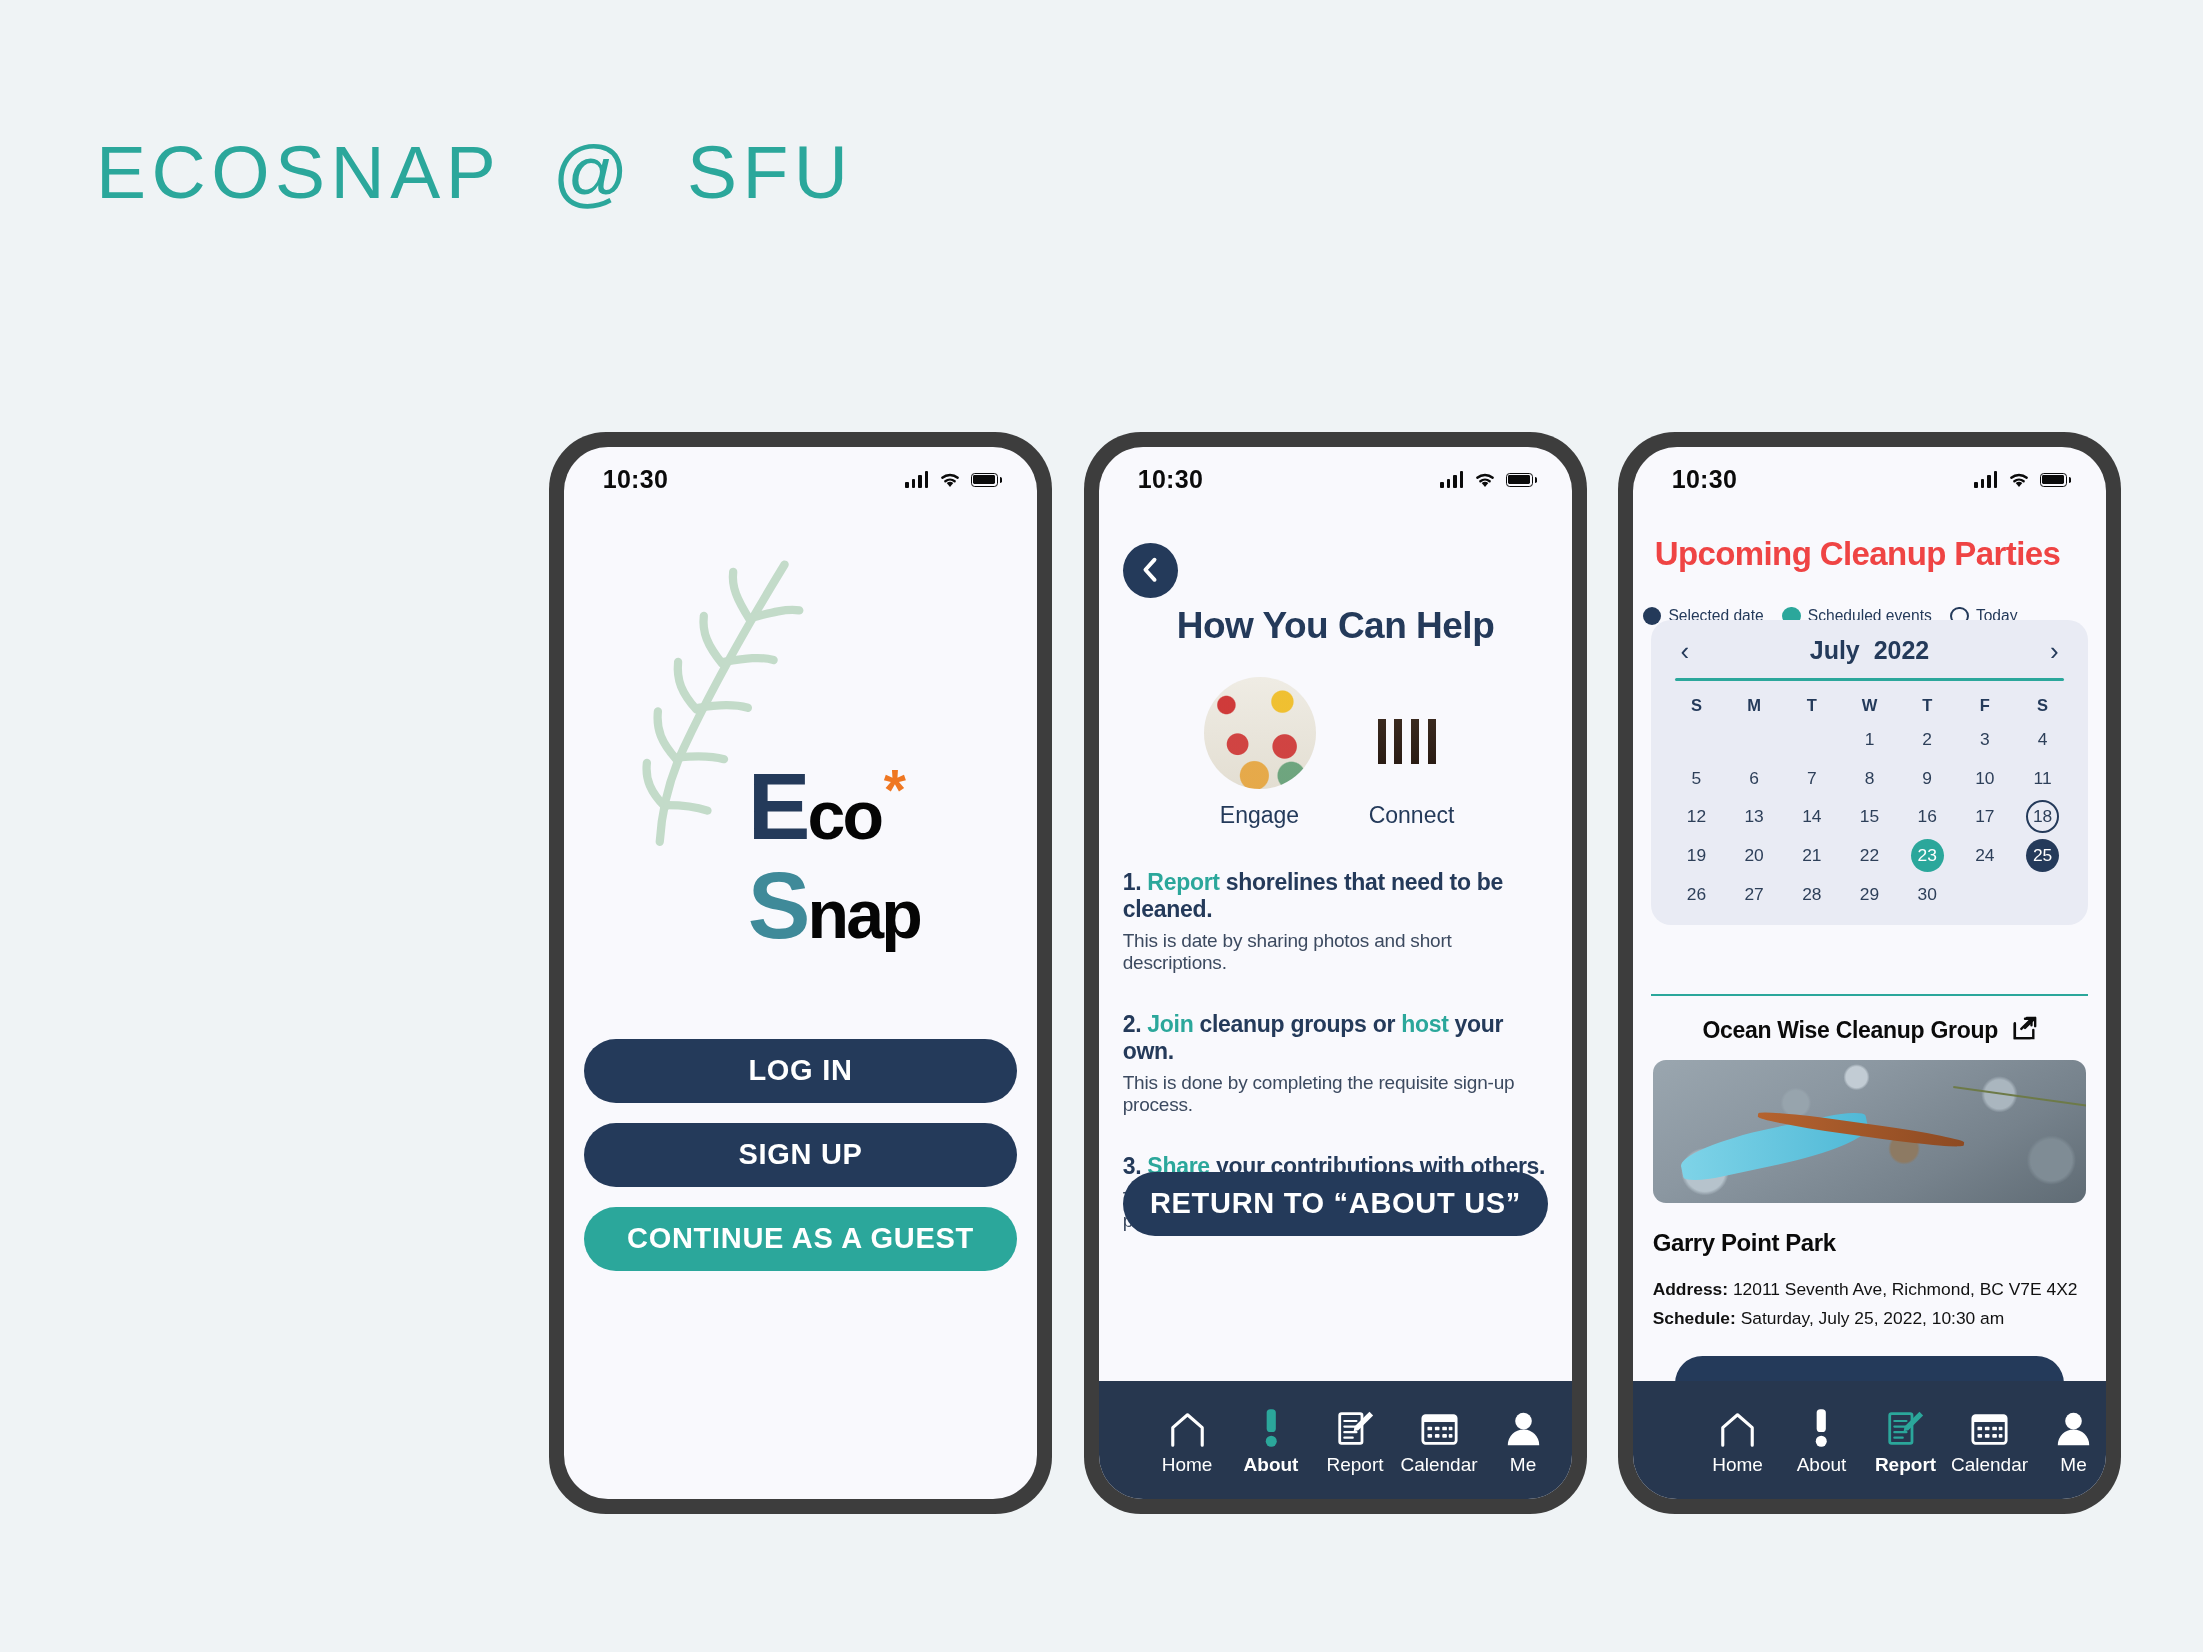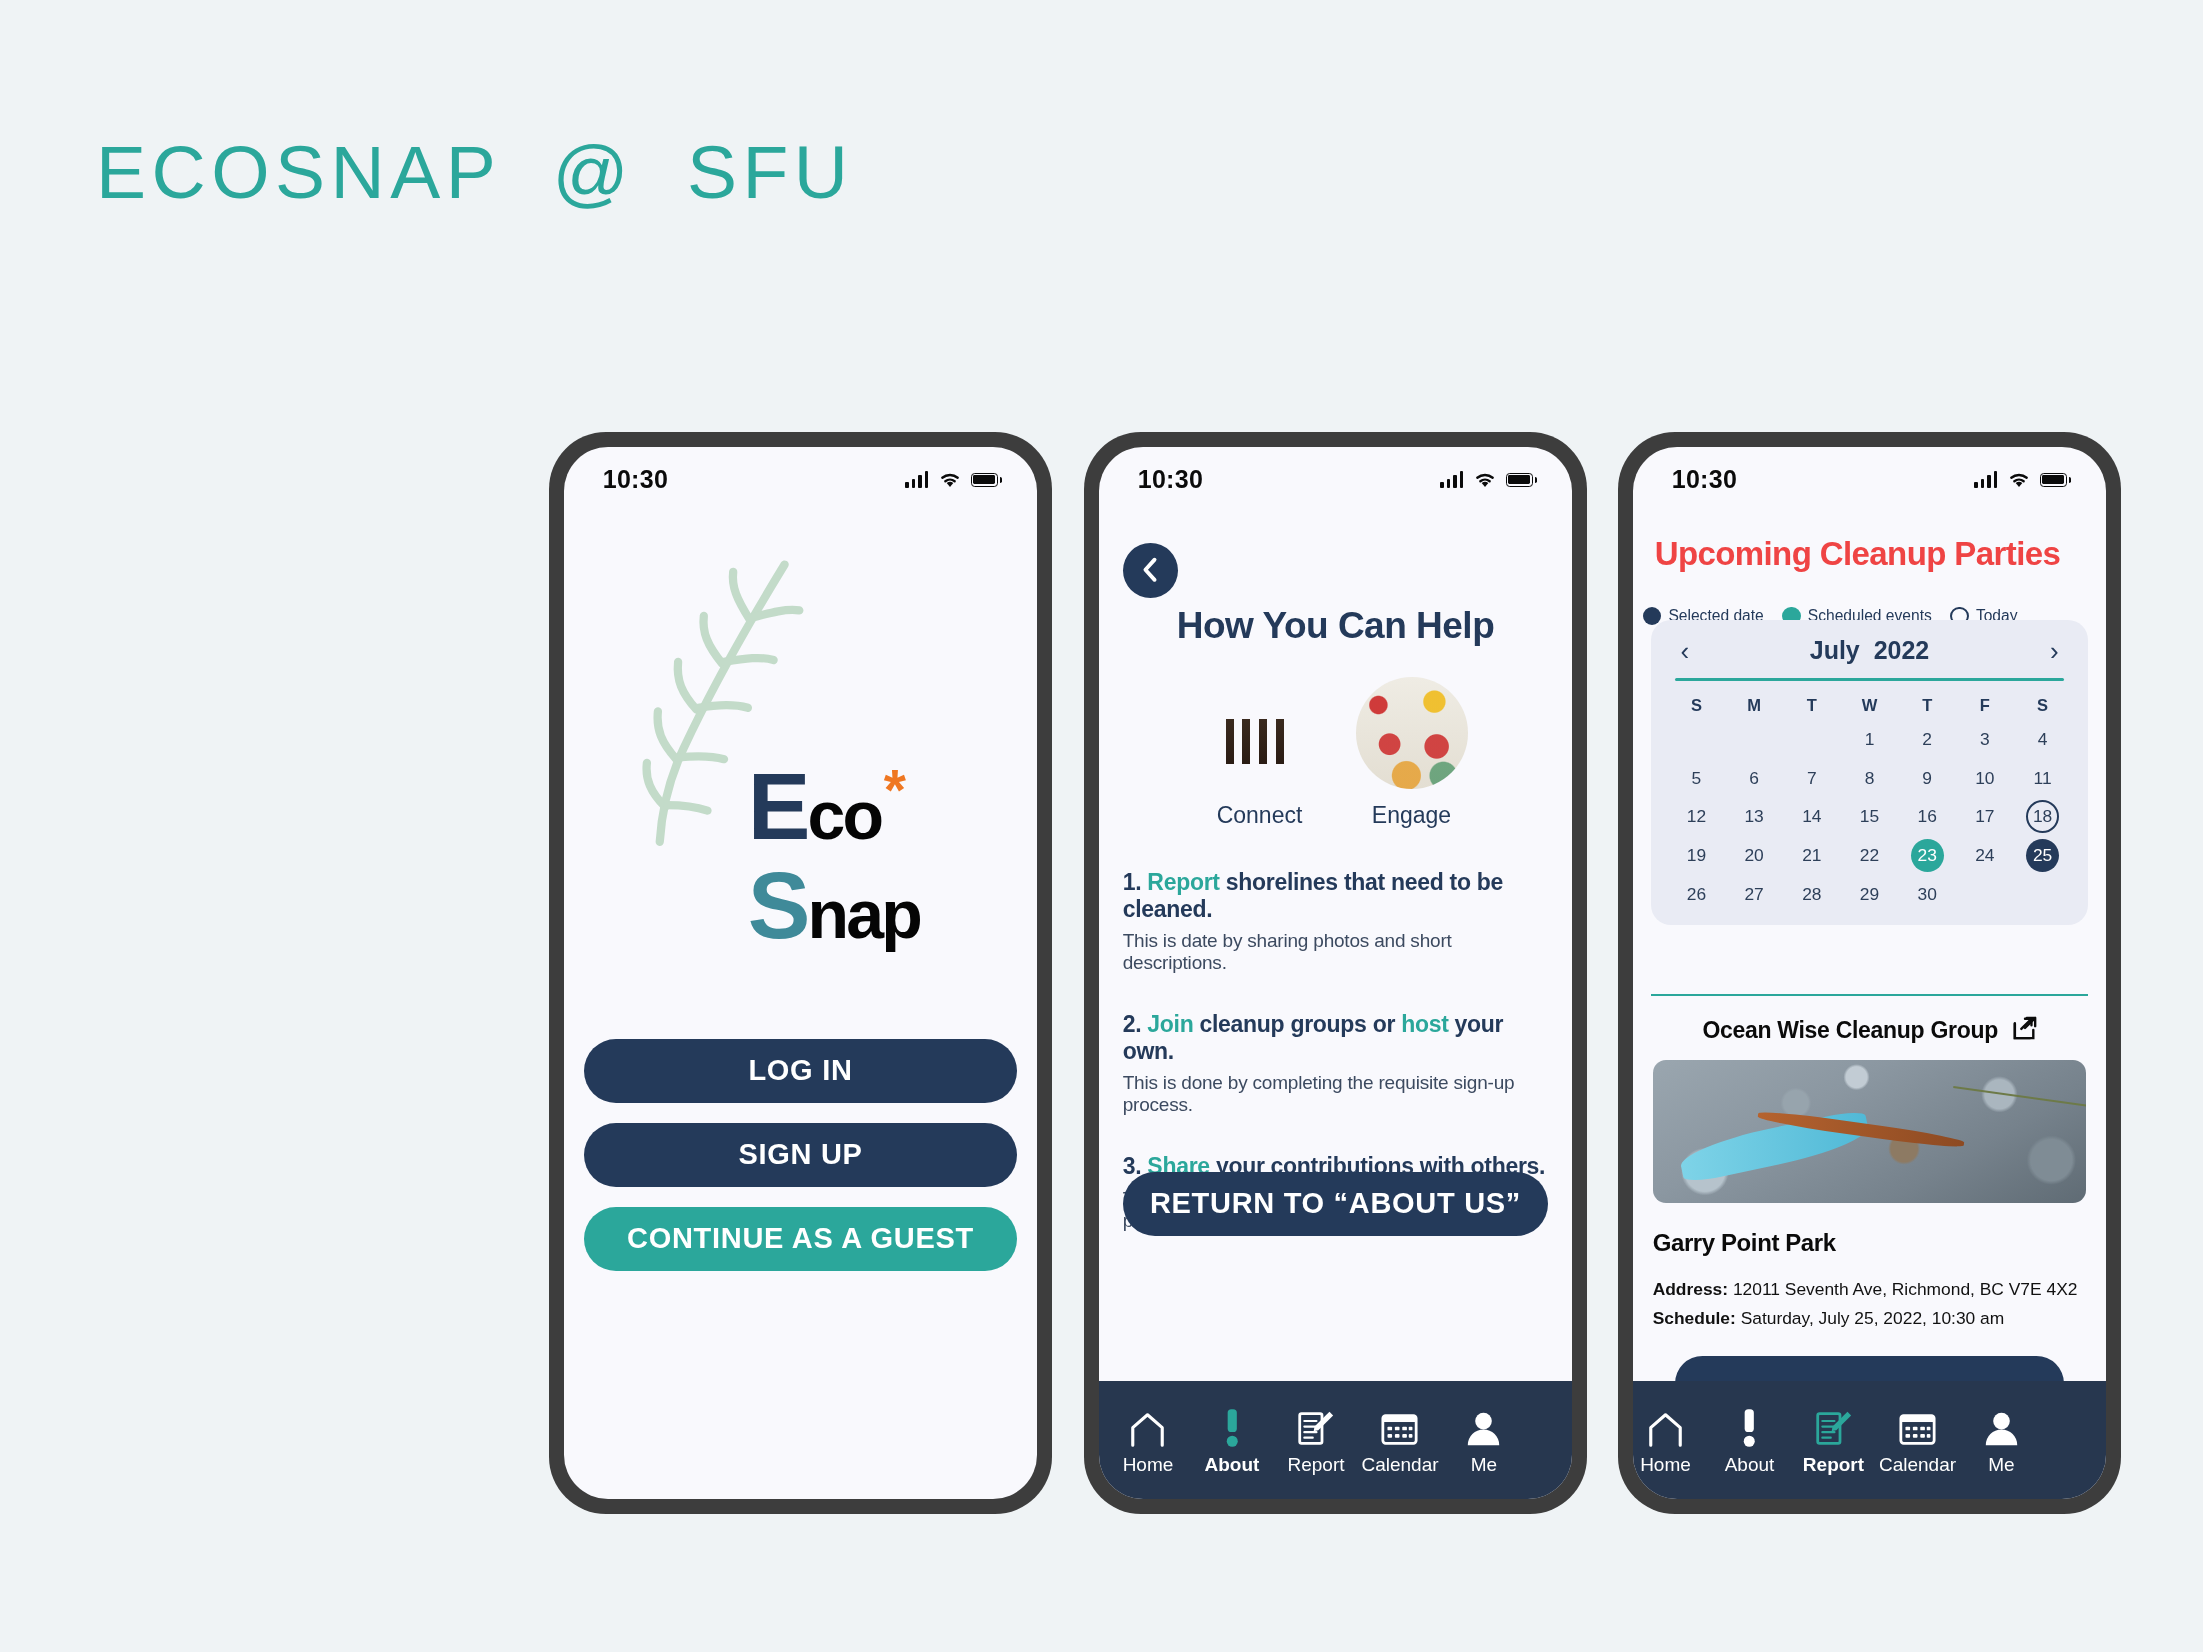--- a/index.html
+++ b/index.html
@@ -120,21 +120,21 @@
 
   .steps { position: absolute; left: 0; top: 422px; width: 100%; padding: 0 24px; }
   .step-head { font-size: 23px; font-weight: 700; color: #243a5a; margin-bottom: 7.3px; letter-spacing:-0.3px;}
   .step-head .hl { color: #2ba79b; }
   .step-sub { font-size: 19px; color: #3c4a60; margin-bottom: 37px; letter-spacing:-0.2px;}
   .s2-return { position: absolute; left: 24px; right: 24px; top: 725px; }
 
   
   .bottomnav {
     position: absolute; left: 0; bottom: 0; width: 100%; height: 118px;
-    background: #27374f; display: flex; align-items: center; justify-content: flex-start;
+    background: #27374f; display: flex; align-items: center; justify-content: flex-end;
     padding: 0 7.3px;
   }
   .bottomnav.overflow { left: -16.5px; width: calc(100% + 33px); border-radius: 0 0 37px 37px; }
   .nav-item { display: flex; flex-direction: column; align-items: center; gap: 7.3px; cursor: pointer; width: 84px; }
   .nav-ico { height: 42px; display: flex; align-items: flex-end; justify-content: center; }
   .nav-label { font-size: 19px; color: #ffffff; }
   .nav-item.active .nav-label { font-weight: 700; }
 
   
   .s3-title { position: absolute; left: 22px; top: 88px; font-size: 33px; font-weight: 700; color: #ef4444; letter-spacing:-0.6px;}
@@ -291,26 +291,26 @@
       <div class="back-btn">
         <svg width="22" height="27.5" viewBox="0 0 24 30">
           <path d="M17 4 L7 15 L17 26" stroke="#ffffff" stroke-width="4.2" fill="none" stroke-linecap="round" stroke-linejoin="round"></path>
         </svg>
       </div>
 
       <div class="s2-title">How You Can Help</div>
 
       <div class="circles">
         <div class="circle-item">
+          <div class="circle-img img-engage"></div>
+          <div class="circle-label">Engage</div>
+        </div>
+        <div class="circle-item">
           <div class="circle-img img-connect"></div>
           <div class="circle-label">Connect</div>
-        </div>
-        <div class="circle-item">
-          <div class="circle-img img-engage"></div>
-          <div class="circle-label">Engage</div>
         </div>
       </div>
 
       <div class="steps">
         <div>
           <div class="step-head"><span>1. </span><span class="hl">Report</span><span> shorelines that need to be cleaned.</span></div>
           <div class="step-sub">This is date by sharing photos and short descriptions.</div>
         </div>
         <div>
           <div class="step-head"><span>2. </span><span class="hl">Join</span><span> cleanup groups or </span><span class="hl">host</span><span> your own.</span></div>

